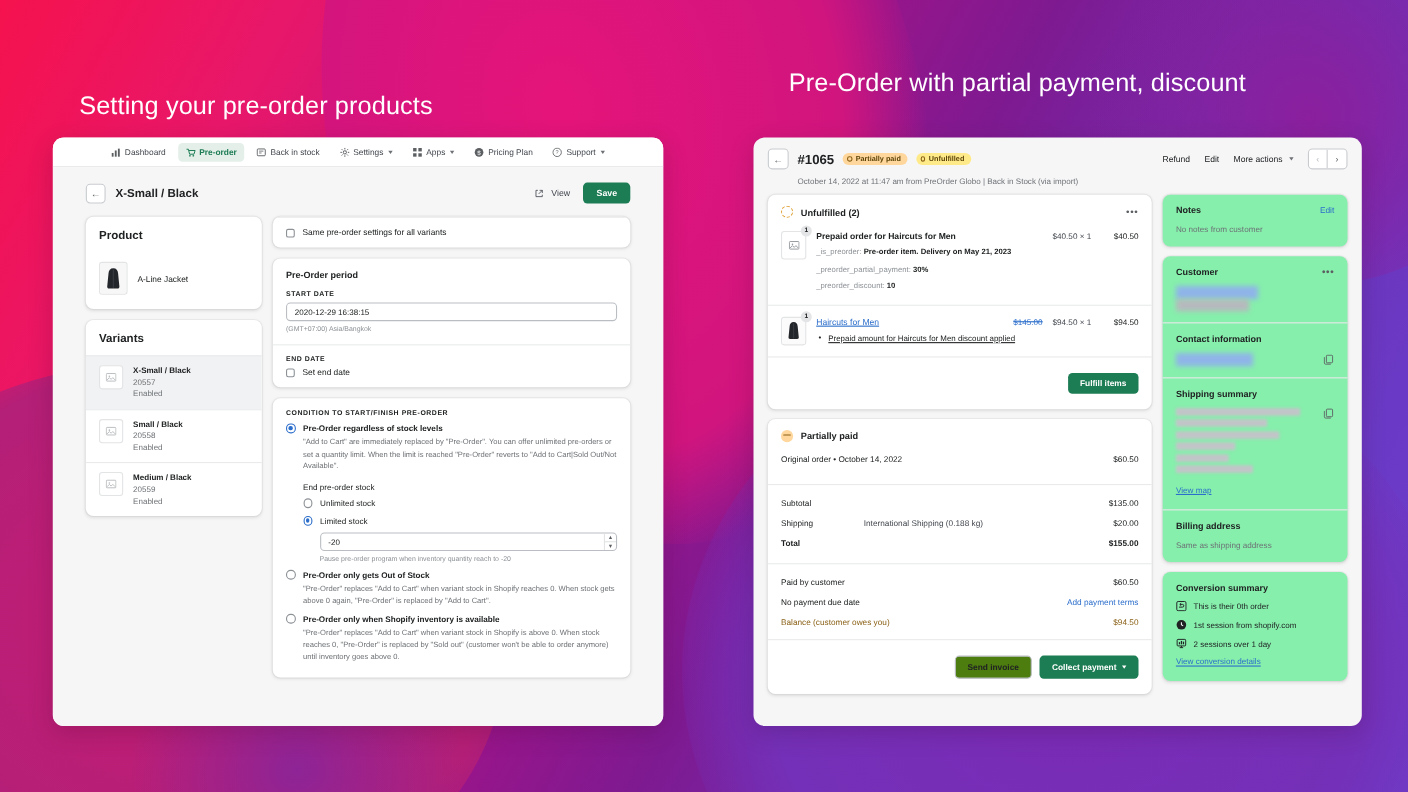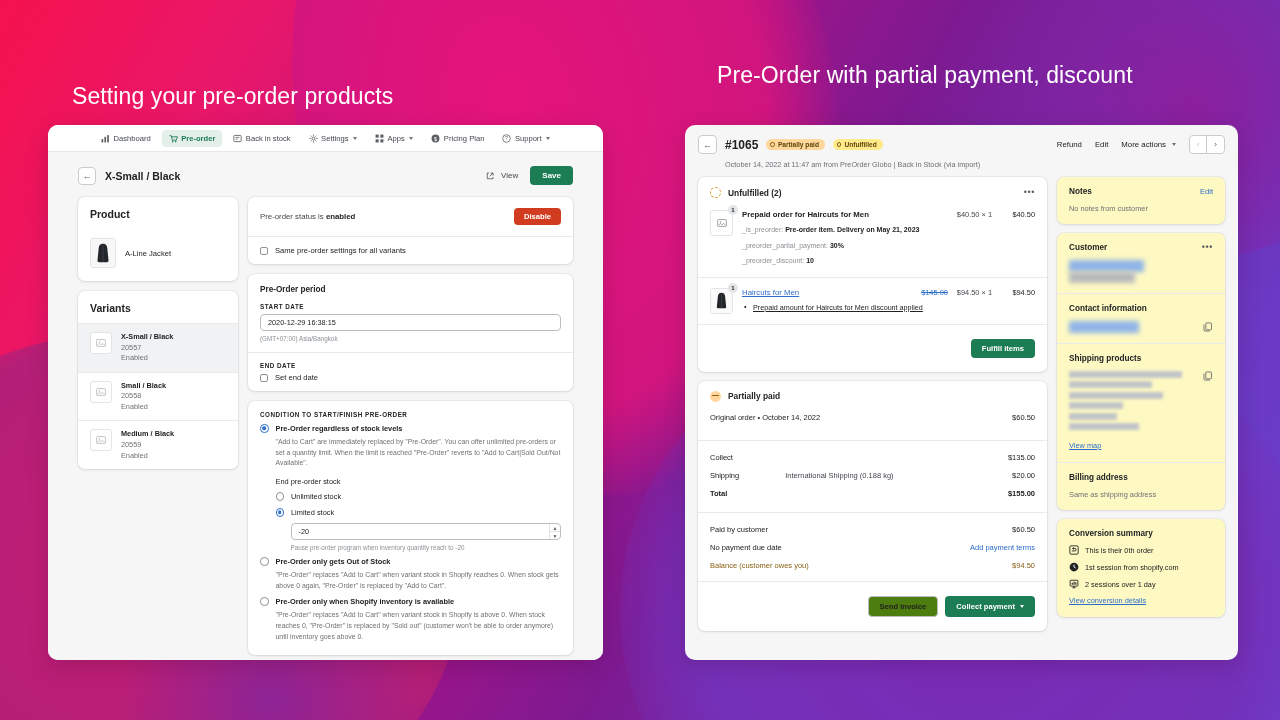--- a/index.html
+++ b/index.html
@@ -170,21 +170,21 @@
         border-top: 3.2px solid #fff; }
 
   .pay-row { display: flex; padding: 2px 12px; font-size: 7.5px; color: #202223; line-height: 1.9; }
   .pay-row .mid { flex: 1; padding-left: 46px; color: #42474e; }
   .pay-row .amt { margin-left: auto; }
   .pay-row.bold, .pay-row.bold .amt { font-weight: 700; }
   .pay-row.gold, .pay-row.gold .amt { color: #8a6116; }
   .pay-row .lnk { margin-left: auto; color: #2c6ecb; }
   .sec-div { border-top: 1px solid #e9eaeb; margin: 8px 0; }
 
-  .scard { background: #fef9c3; border-radius: 7px; margin-bottom: 9px;
+  .scard { background: #86efac; border-radius: 7px; margin-bottom: 9px;
            box-shadow: 0 0 0 1px rgba(63,63,68,.05), 0 1px 3px rgba(63,63,68,.12); }
   .sblock { padding: 10px 12px; }
   .sblock + .sblock { border-top: 1px solid #e9eaeb; }
   .s-head { display: flex; align-items: center; font-size: 8.2px; font-weight: 700; color: #202223; }
   .s-edit { margin-left: auto; font-size: 7.6px; color: #2c6ecb; font-weight: 400; }
   .s-body { font-size: 7.4px; color: #6d7175; margin-top: 7px; line-height: 1.55; }
   .s-link { font-size: 7.4px; color: #2c6ecb; text-decoration: underline; margin-top: 7px; display: inline-block; }
   .redact { display: block; color: transparent; filter: blur(2.4px); line-height: 1.55; font-size: 7.4px; }
   .redact.blue { background: linear-gradient(90deg,#8fb4e8 0 52%, transparent 52%); }
   .redact.grey { background: linear-gradient(90deg,#b6b9bd 0 46%, transparent 46%); }
@@ -343,24 +343,20 @@
               <div class="var-t1">Medium / Black</div>
               <div class="var-t2">20559</div>
               <div class="var-t2">Enabled</div>
             </div>
           </div>
         </div>
       </div>
 
       <div class="col-r">
         <div class="card">
-          <div class="status-row">
-            <div class="status-txt"><span>Pre-order status is </span><b>enabled</b></div>
-            <button class="btn-disable">Disable</button>
-          </div>
           <div class="card-sec">
             <label class="chk-row">
               <i class="chk"></i>
               <span>Same pre-order settings for all variants</span>
             </label>
           </div>
         </div>
 
         <div class="card">
           <div class="sec-title">Pre-Order period</div>
@@ -529,21 +525,21 @@
         <div class="oc-head">
           <i class="circ-f"></i>
           <div class="oc-title">Partially paid</div>
         </div>
         <div class="pay-row" style="padding-top:7px;padding-bottom:7px">
           <span>Original order • October 14, 2022</span>
           <span class="amt">$60.50</span>
         </div>
         <div class="sec-div"></div>
         <div class="pay-row">
-          <span>Collect</span>
+          <span>Subtotal</span>
           <span class="amt">$135.00</span>
         </div>
         <div class="pay-row">
           <span>Shipping</span>
           <span class="mid">International Shipping (0.188 kg)</span>
           <span class="amt">$20.00</span>
         </div>
         <div class="pay-row bold">
           <span>Total</span>
           <span class="mid"></span>
@@ -599,21 +595,21 @@
           <div class="s-head">Contact information</div>
           <div class="row-flex" style="margin-top:8px;align-items:center">
             <span class="redact blue" style="flex:1">email@example.com</span>
             <svg class="copy-ico" viewBox="0 0 16 16">
                 <rect x="4.5" y="1.5" width="9" height="11" rx="1.3" fill="none" stroke="#5c5f62" stroke-width="1.3"></rect>
                 <path d="M11 14.5H3.2c-.9 0-1.7-.8-1.7-1.7V4.2" fill="none" stroke="#5c5f62" stroke-width="1.3"></path>
               </svg>
           </div>
         </div>
         <div class="sblock">
-          <div class="s-head">Shipping products</div>
+          <div class="s-head">Shipping summary</div>
           <div class="row-flex" style="margin-top:8px">
             <div style="flex:1">
               <i class="addr-line" style="width:84%"></i>
               <i class="addr-line" style="width:62%"></i>
               <i class="addr-line" style="width:70%"></i>
               <i class="addr-line" style="width:40%"></i>
               <i class="addr-line" style="width:36%"></i>
               <i class="addr-line" style="width:52%"></i>
             </div>
             <svg class="copy-ico" viewBox="0 0 16 16">

